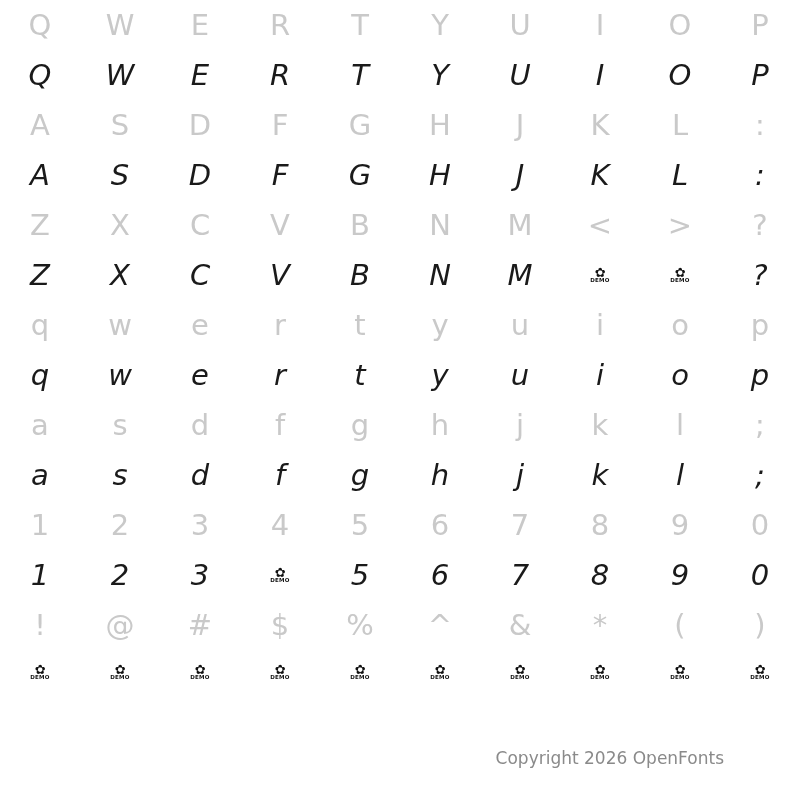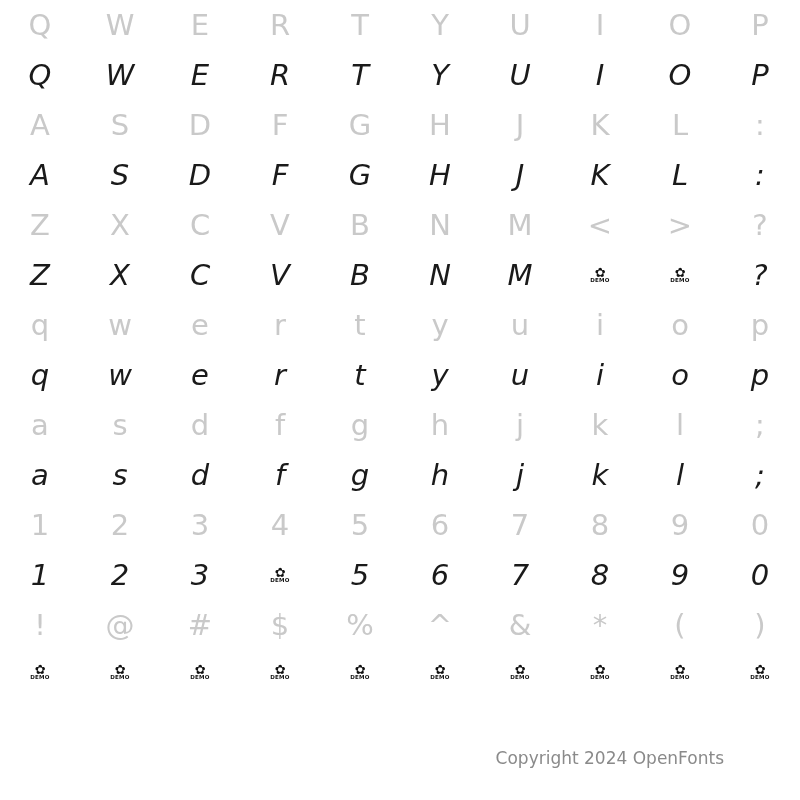--- a/index.html
+++ b/index.html
@@ -329,14 +329,14 @@
           </span>
         </div>
         <div class="cell">
           <span class="demo-mark">
             <span class="leaf">✿</span>
             <span class="word">DEMO</span>
           </span>
         </div>
       </div>
     </div>
-  <div class="footer">Copyright 2024 OpenFonts</div>
+  <div class="footer">Copyright 2026 OpenFonts</div>
 </div>
 
 </body></html>

